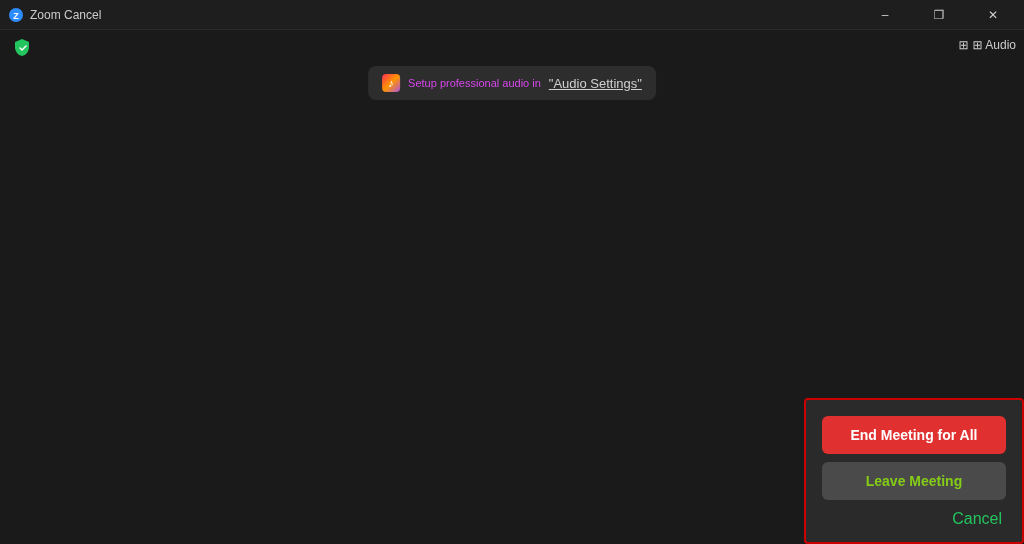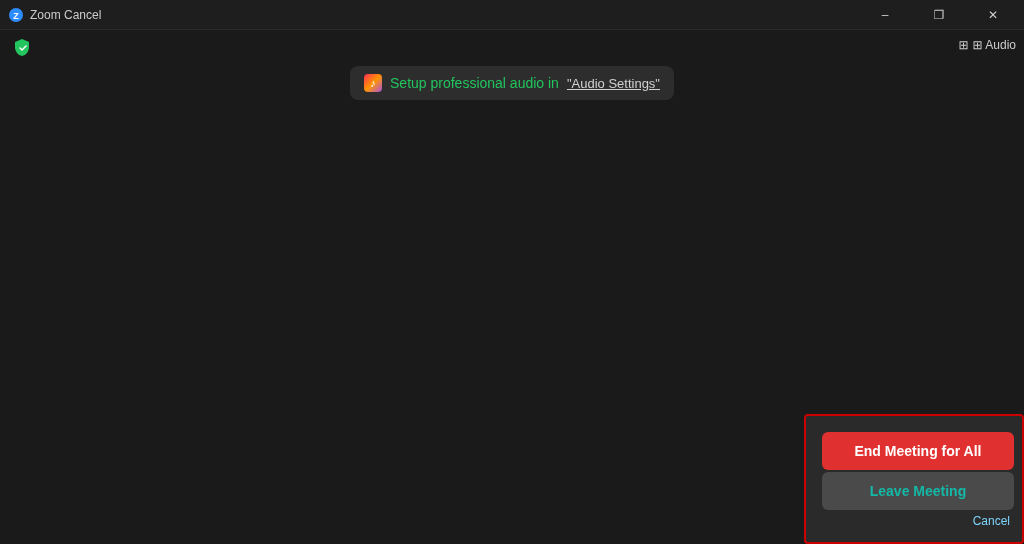--- a/index.html
+++ b/index.html
@@ -119,44 +119,44 @@
       border-radius: 4px;
       background: linear-gradient(135deg, #ff2d55, #ff9500, #af52de);
       display: flex;
       align-items: center;
       justify-content: center;
       font-size: 10px;
       flex-shrink: 0;
     }
 
     .notification-text {
-      color: #22c55e;
-      font-size: 14px;
+      color: #d946ef;
+      font-size: 11px;
       text-align: center;
     }
 
     .notification-link {
       color: #d0d0d0;
       text-decoration: underline;
       font-size: 13px;
     }
 
     
     .end-meeting-popup {
       position: absolute;
       bottom: 0px;
       right: 0px;
       width: 220px;
       background: #2a2a2a;
       border: 2px solid #cc0000;
       border-radius: 4px;
-      padding: 16px 8px 12px 16px;
+      padding: 16px 16px 12px 16px;
       display: flex;
       flex-direction: column;
-      gap: 2px;
+      gap: 8px;
     }
 
     .end-meeting-btn {
       width: 100%;
       height: 38px;
       background: #e03030;
       border: none;
       border-radius: 6px;
       color: #ffffff;
       font-size: 14px;
@@ -166,35 +166,35 @@
       align-items: center;
       justify-content: center;
     }
 
     .leave-meeting-btn {
       width: 100%;
       height: 38px;
       background: #4a4a4a;
       border: none;
       border-radius: 6px;
-      color: #14b8a6;
+      color: #84cc16;
       font-size: 14px;
       font-weight: 600;
       cursor: pointer;
       display: flex;
       align-items: center;
       justify-content: center;
     }
 
     .cancel-btn {
       align-self: flex-end;
       background: transparent;
       border: none;
-      color: #7dd3fc;
-      font-size: 12px;
+      color: #22c55e;
+      font-size: 16px;
       cursor: pointer;
       padding: 2px 4px;
     }
   </style>
 </head>
 <body>
 
 <div class="title-bar">
   <div class="title-bar-left">
     <div class="title-bar-icon">

